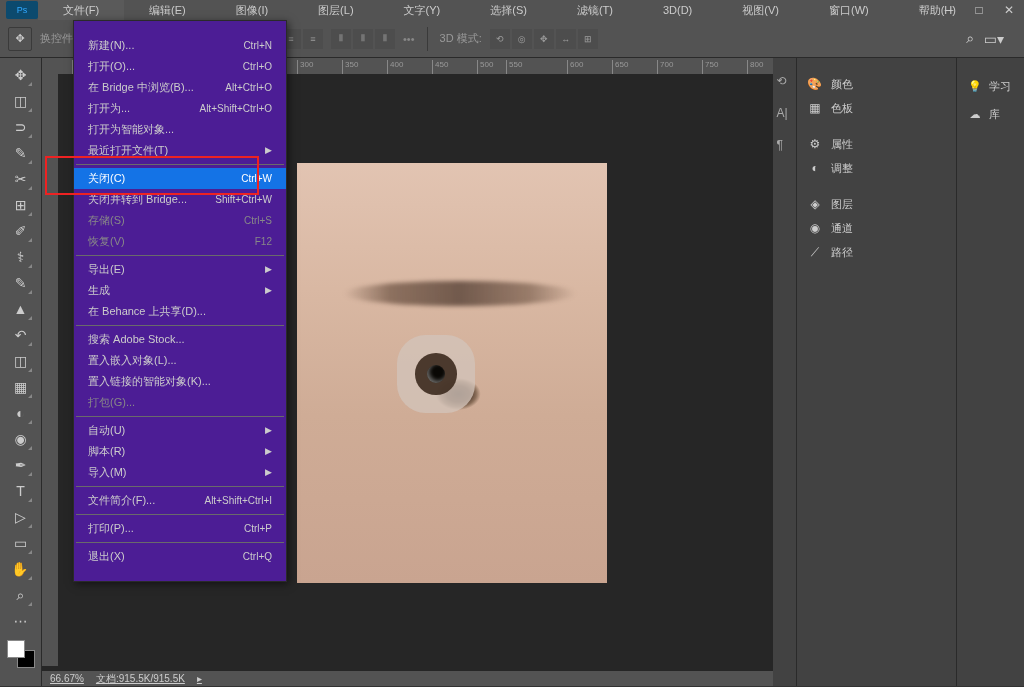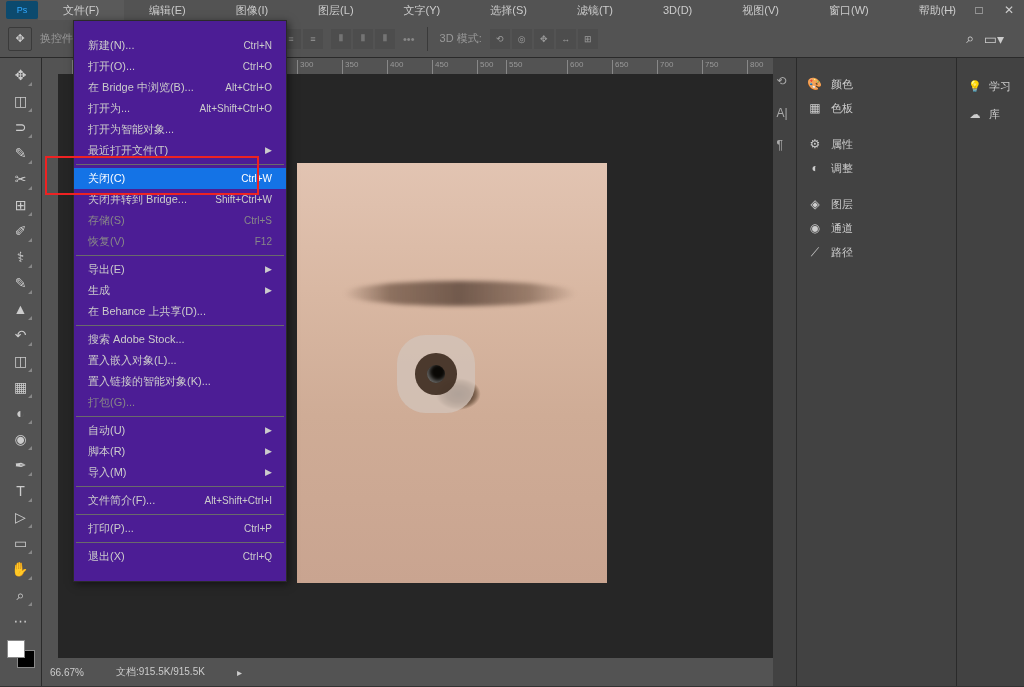--- a/index.html
+++ b/index.html
@@ -27,21 +27,21 @@
 .fg-color { width: 18px; height: 18px; background: #fff; border: 1px solid #888; position: absolute; top: 0; left: 0; z-index: 2; }
 .bg-color { width: 18px; height: 18px; background: #000; border: 1px solid #888; position: absolute; bottom: 0; right: 0; }
 .canvas-area { flex: 1; background: #262626; position: relative; overflow: hidden; }
 .ruler-h { position: absolute; top: 0; left: 0; right: 0; height: 16px; background: #535353; font-size: 8px; color: #999; }
 .ruler-h .tick { position: absolute; top: 2px; border-left: 1px solid #888; padding-left: 2px; height: 14px; }
 .ruler-v { position: absolute; top: 16px; left: 0; bottom: 20px; width: 16px; background: #535353; }
 .canvas { position: absolute; top: 105px; left: 255px; width: 310px; height: 420px; background: linear-gradient(135deg, #e8c9b8, #d4a58f); overflow: hidden; }
 .eye-photo { width: 100%; height: 100%; background: radial-gradient(ellipse 45px 32px at 52% 55%, #2a1f18 0%, #4a3528 25%, #8b6f5a 40%, transparent 50%), linear-gradient(180deg, #e2c4b2 0%, #d9b8a3 30%, #cfac96 60%, #c9a490 100%); position: relative; }
 .eye-photo::before { content: ''; position: absolute; top: 28%; left: 15%; right: 10%; height: 25px; background: linear-gradient(90deg, transparent, rgba(90,65,50,0.6) 20%, rgba(70,50,40,0.7) 50%, rgba(90,65,50,0.5) 80%, transparent); border-radius: 50%; filter: blur(2px); }
 .eye-photo::after { content: ''; position: absolute; top: 48%; left: 42%; width: 18px; height: 18px; background: #0a0805; border-radius: 50%; box-shadow: 0 0 0 12px rgba(60,42,30,0.9), 0 0 0 30px rgba(210,195,185,0.8), inset 2px -2px 4px rgba(255,255,255,0.4); }
-.status-bar { position: absolute; bottom: 0; left: 0; right: 0; height: 28px; background: #535353; display: flex; align-items: center; padding: 0 8px; font-size: 10px; gap: 32px; }
+.status-bar { position: absolute; bottom: 0; left: 0; right: 0; height: 15px; background: #535353; display: flex; align-items: center; padding: 0 8px; font-size: 10px; gap: 12px; text-decoration: underline; }
 .right-panels { width: 183px; background: #323232; display: flex; }
 .collapsed-strip { width: 24px; background: #424242; border-right: 1px solid #2a2a2a; padding-top: 16px; display: flex; flex-direction: column; align-items: center; gap: 16px; }
 .strip-icon { width: 16px; height: 16px; font-size: 12px; color: #aaa; }
 .panel-tabs { flex: 1; background: #424242; padding-top: 14px; }
 .panel-group { margin-bottom: 12px; }
 .panel-tab { display: flex; align-items: center; gap: 8px; padding: 4px 10px; font-size: 11px; cursor: default; }
 .panel-tab .ico { width: 16px; height: 16px; display: flex; align-items: center; justify-content: center; font-size: 12px; }
 .right-strip2 { width: 68px; background: #424242; border-left: 1px solid #2a2a2a; padding-top: 14px; }
 .rs2-item { display: flex; align-items: center; gap: 6px; padding: 6px 10px; font-size: 11px; }
 .rs2-item .ico { width: 16px; height: 16px; display: flex; align-items: center; justify-content: center; }

